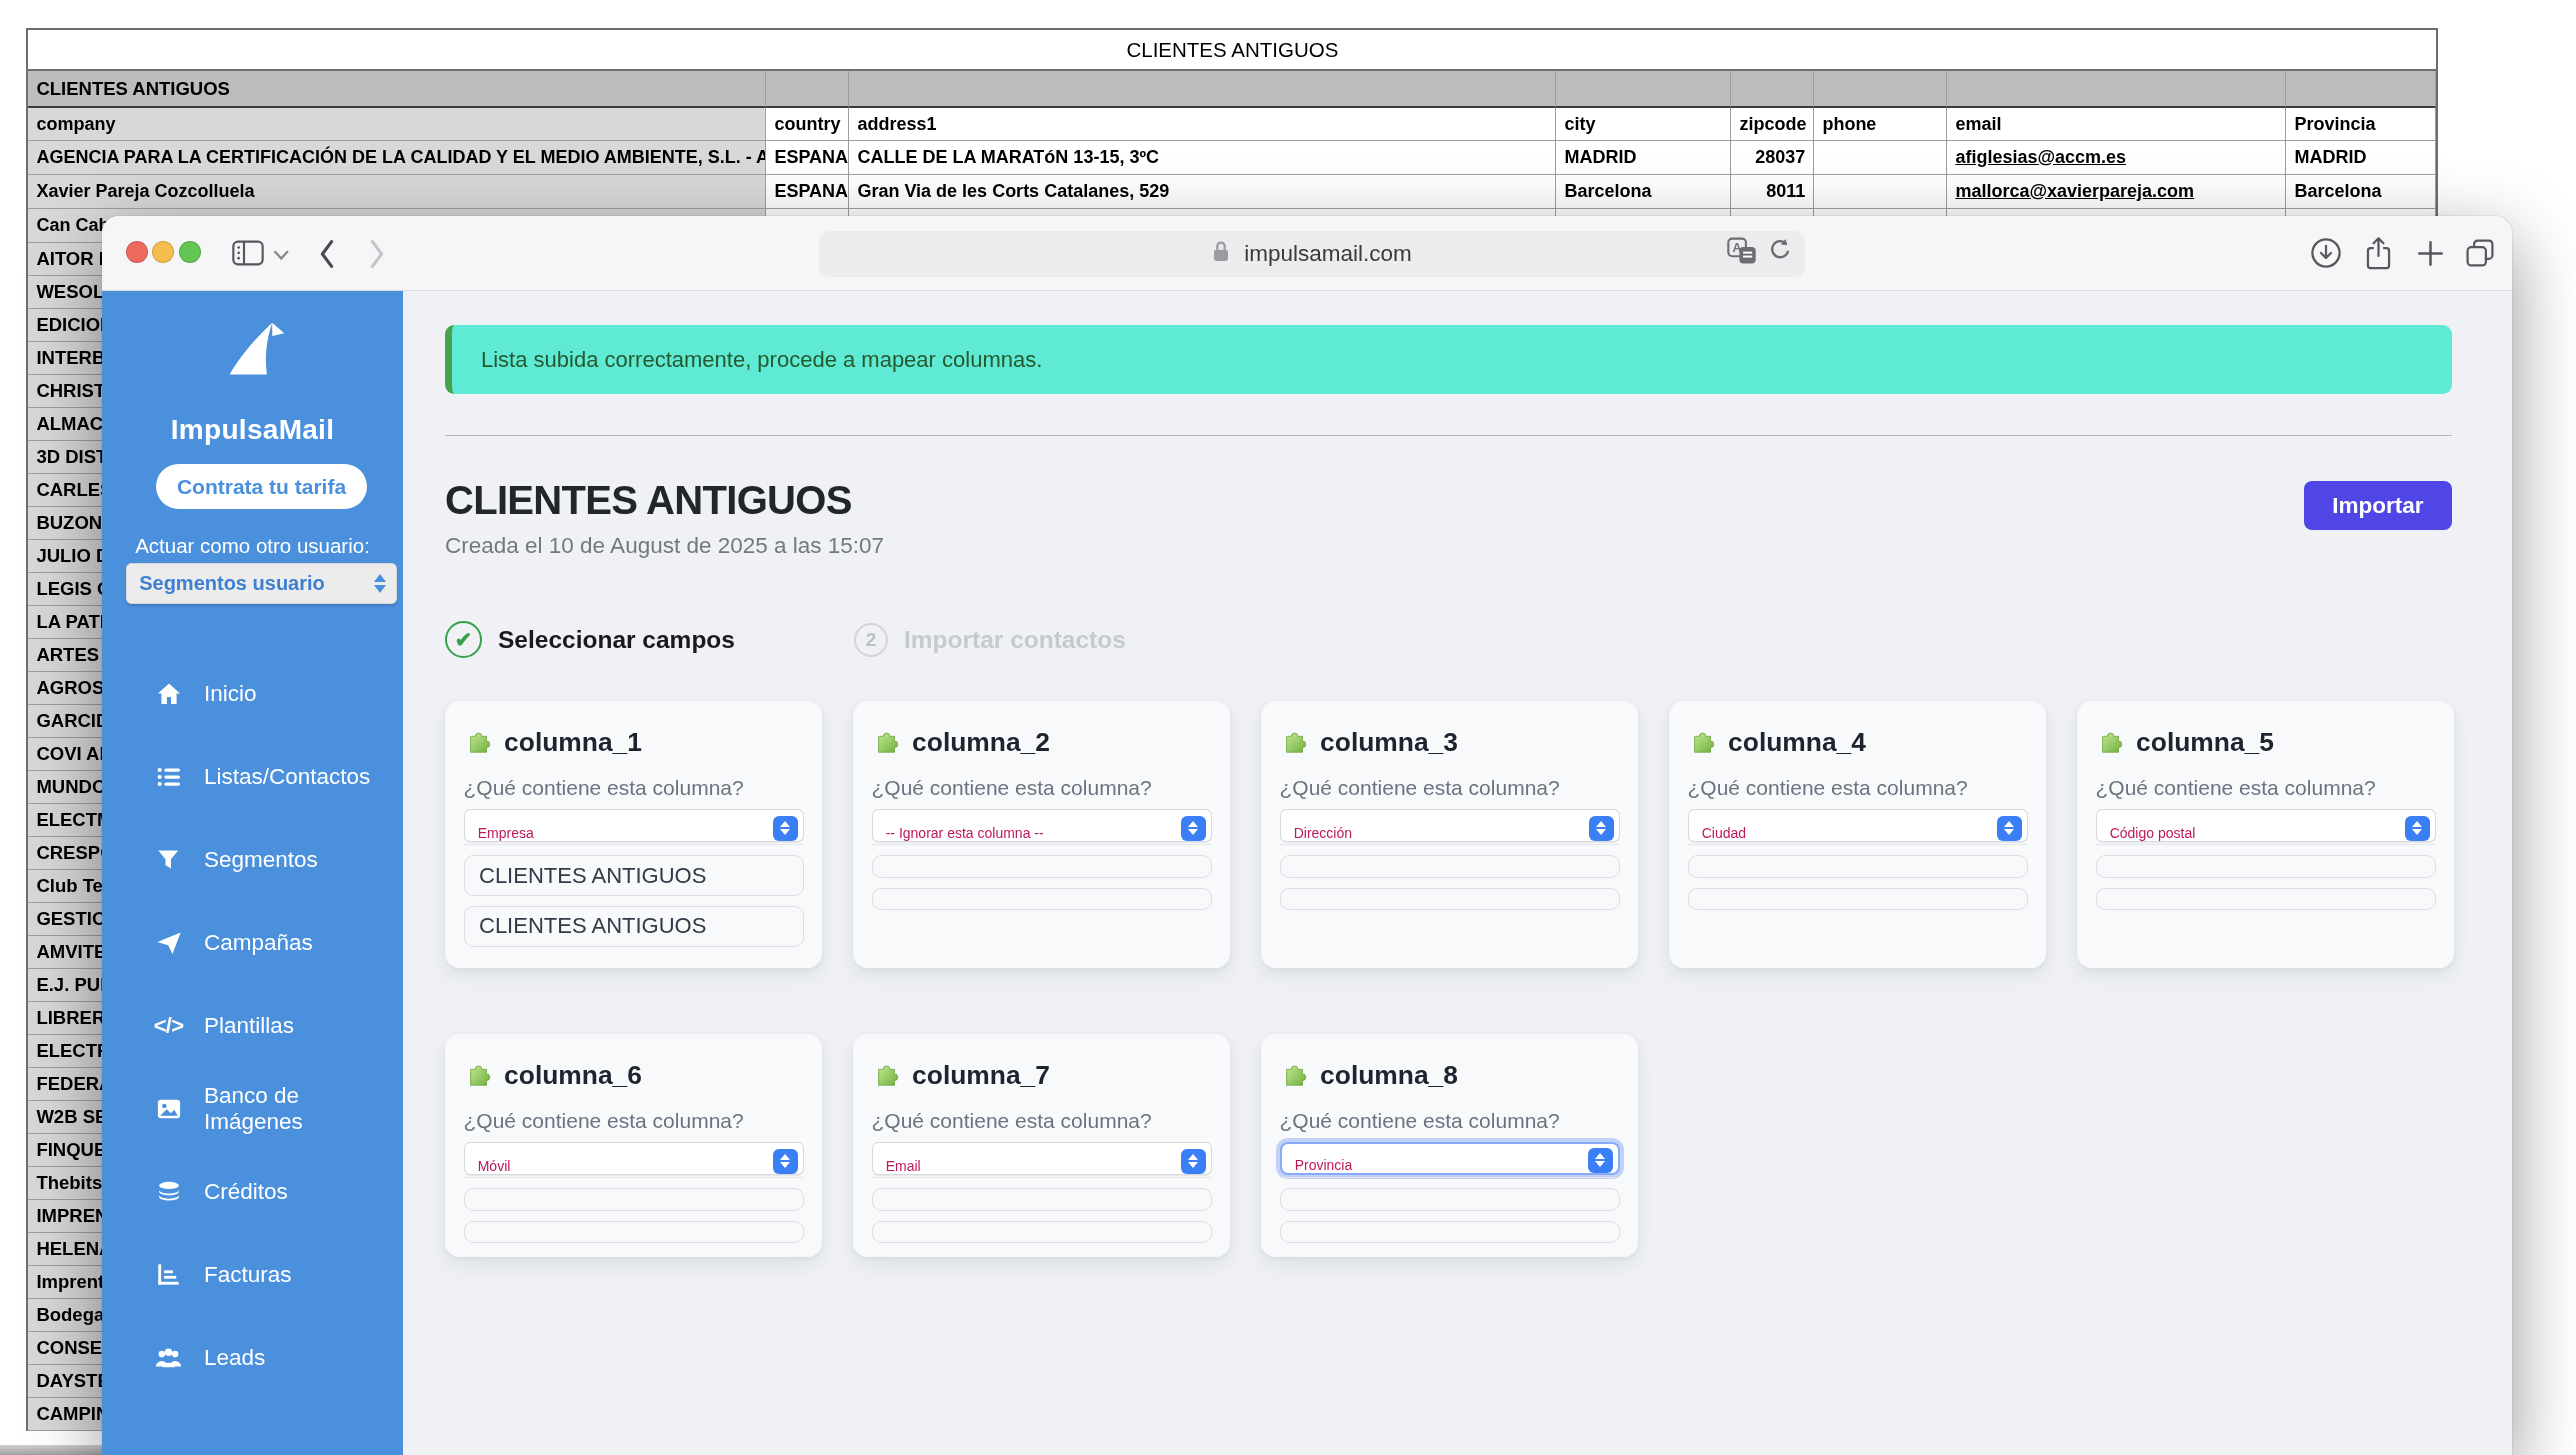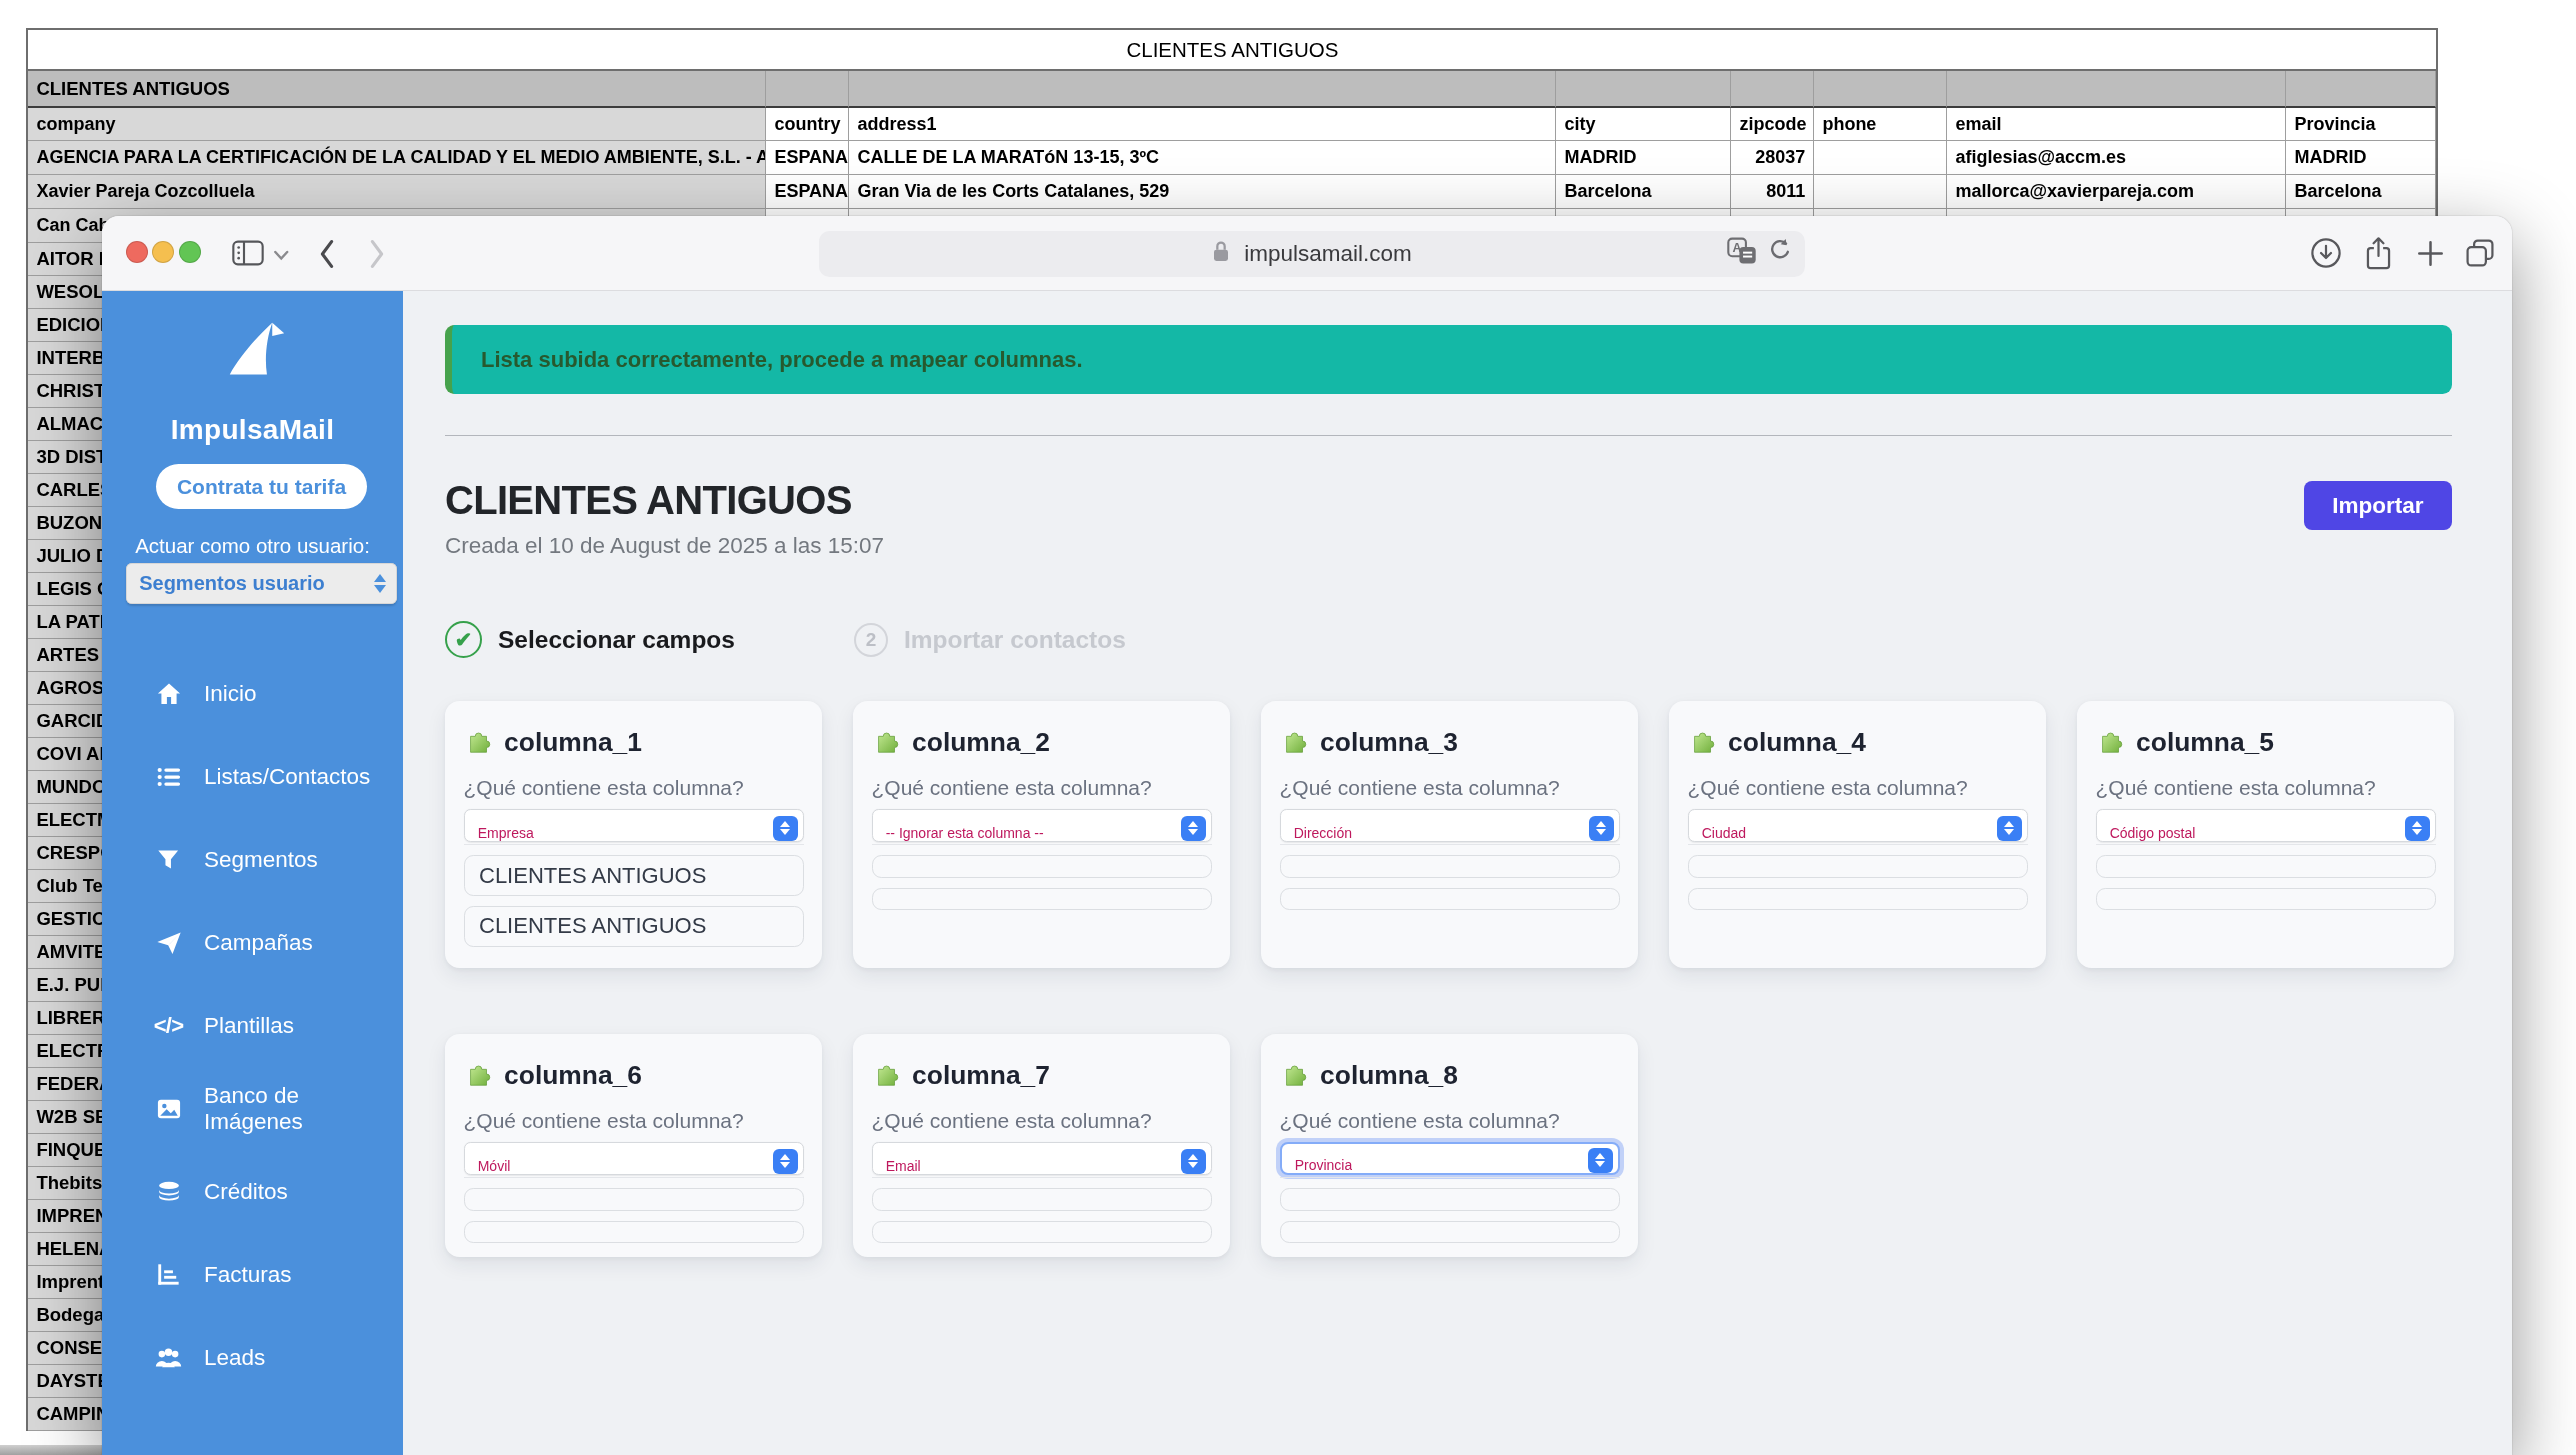--- a/index.html
+++ b/index.html
@@ -10,21 +10,21 @@
   .sheet{position:absolute;left:26.4px;top:28px;width:2412px;border:2px solid #6e6e6e;background:#fff}
   .ss-title{height:41px;display:flex;align-items:center;justify-content:center;font-size:20.5px;color:#000;border-bottom:2px solid #6e6e6e;background:#fff}
   .ss-grid{display:grid;grid-template-columns:738px 83px 707px 175px 83px 133px 339px 150px}
   .ss-cell{font-weight:bold;font-size:18px;color:#000;padding:0 8px;display:flex;align-items:center;white-space:nowrap;overflow:hidden;border-right:1.3px solid #9e9e9e;border-bottom:1.3px solid #9e9e9e;background:#fff;height:100%}
   .ss-band .ss-cell{background:#bdbdbd;border-bottom:2.6px solid #3c3c3c;font-size:18.5px}
   .ss-band{height:37px}
   .ss-head{height:33px}
   .ss-row{height:34px}
   .ca{background:#d8d8d8}
   .num{justify-content:flex-end}
-  .mail{}
+  .mail{text-decoration:underline}
   .ss-names{position:absolute;left:26.4px;top:243px;width:741px;border-left:2px solid #6e6e6e}
   .ss-name{height:33px;background:#d8d8d8;border-right:1.3px solid #9e9e9e;border-bottom:1.3px solid #9e9e9e;font-weight:bold;font-size:18.5px;color:#000;display:flex;align-items:center;padding:0 8px;white-space:nowrap;overflow:hidden}
   .dock{position:absolute;left:0;top:1445px;width:768px;height:10.6px;background:linear-gradient(#cfcfcf,#9c9c9c)}
 
   
   .bwin{position:absolute;left:102px;top:216px;width:2410px;height:1239px;border-radius:17px 17px 0 0;overflow:hidden;display:flex;flex-direction:column;box-shadow:0 23px 73px rgba(0,0,0,.42),0 0 1.3px rgba(0,0,0,.35);background:#eff1f4}
   .toolbar{height:75px;background:#f6f6f8;border-bottom:1.3px solid #dcdcdf;position:relative;flex:none}
   .light{position:absolute;top:24.5px;width:22px;height:22px;border-radius:50%;border:0.7px solid rgba(0,0,0,.14)}
   .l-red{left:24px;background:#ee6a5f}
   .l-yellow{left:50px;background:#f5bf4f}
@@ -47,21 +47,21 @@
   .sel-arrows .up{border-bottom:8px solid #4b90dc}
   .sel-arrows .dn{border-top:8px solid #4b90dc}
   .nav{position:absolute;top:361px;left:0;width:100%}
   .nav-item{height:83px;display:flex;align-items:center;padding-left:52px;gap:21px;font-size:22.5px;cursor:pointer}
   .nav-ic{width:29px;height:29px;flex:none;display:flex;align-items:center;justify-content:center}
   .nav-lab{max-width:165px;line-height:1.15}
   .code-ic{font-weight:bold;font-size:22px;letter-spacing:-0.7px}
 
   
   .bmain{flex:1;position:relative;background:#eff1f4;overflow:hidden}
-  .alert{position:absolute;left:42px;top:34px;width:2007px;height:69px;background:#14b8a6;border-left:7.3px solid #46a24c;border-radius:9.3px;display:flex;align-items:center;padding-left:29px;font-size:22px;font-weight:bold;color:#27592e}
+  .alert{position:absolute;left:42px;top:34px;width:2007px;height:69px;background:#5eead4;border-left:7.3px solid #46a24c;border-radius:9.3px;display:flex;align-items:center;padding-left:29px;font-size:22px;font-weight:normal;color:#27592e}
   .rule{position:absolute;left:42px;top:144px;width:2007px;height:1.3px;background:#b3b6bc}
   .page-title{position:absolute;left:42px;top:187px;font-size:40px;font-weight:bold;color:#222529;letter-spacing:-0.7px}
   .page-sub{position:absolute;left:42px;top:242px;font-size:22.5px;color:#73787f}
   .import{position:absolute;left:1901px;top:190px;width:148px;height:49px;background:#4f46e5;color:#fff;font-size:22.5px;font-weight:bold;border-radius:8px;display:flex;align-items:center;justify-content:center;cursor:pointer}
   .steps{position:absolute;left:42px;top:330px;display:flex;align-items:center}
   .stepc{width:37px;height:37px;border-radius:50%;border:2.6px solid #36a14b;color:#36a14b;font-size:21px;font-weight:bold;display:flex;align-items:center;justify-content:center;background:transparent}
   .step-lab{font-size:24.5px;font-weight:bold;color:#191a1d;margin-left:16px}
   .step2c{width:34px;height:34px;border:2px solid #d3d5da;color:#bcbfc6;font-size:19px;margin-left:119px}
   .step-lab.off{color:#c6c9cf}
 

